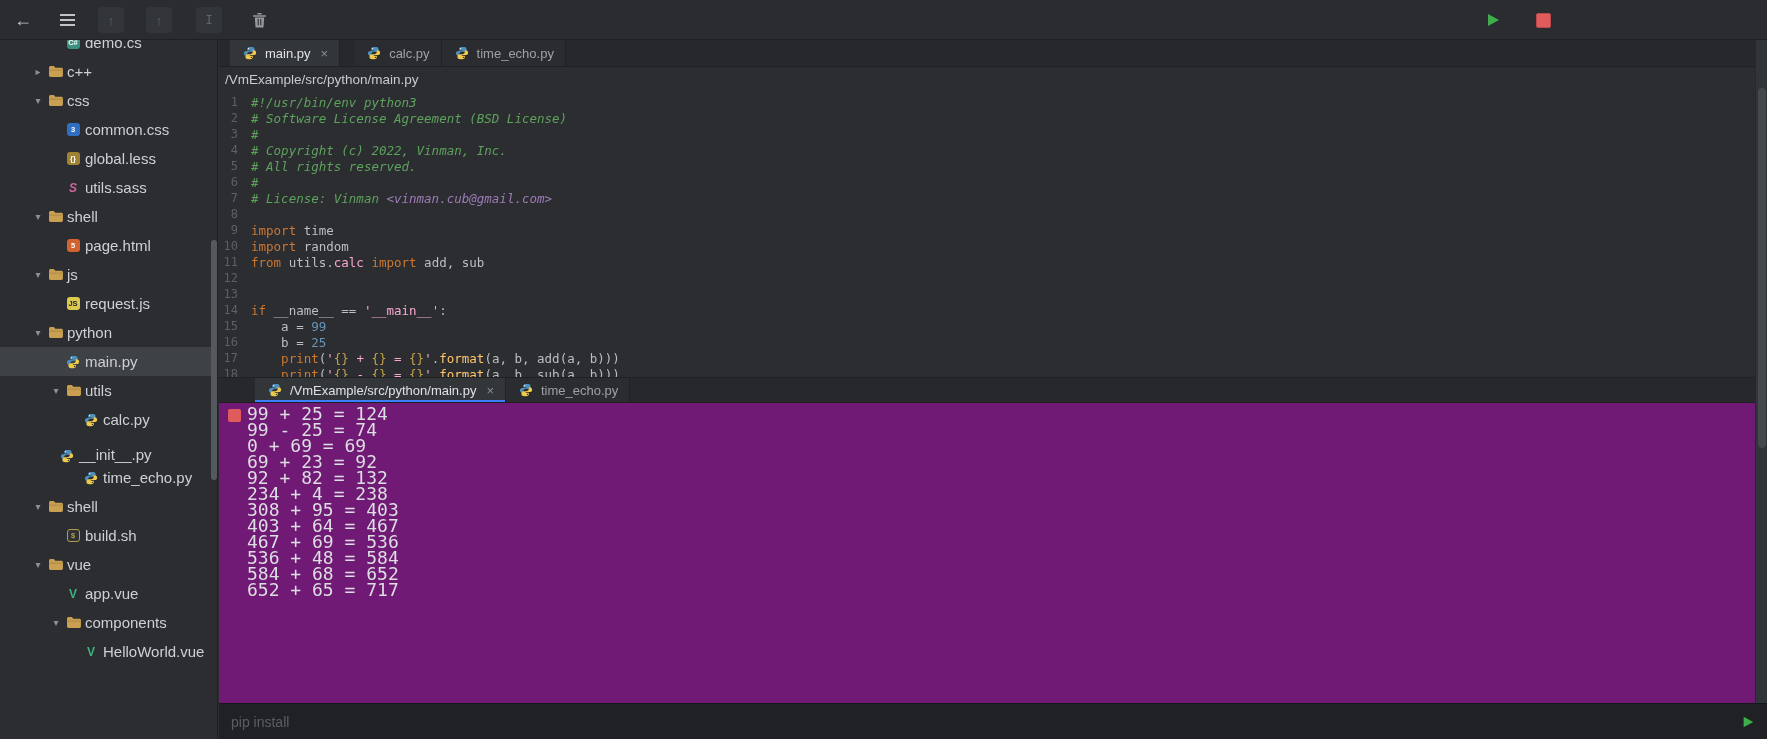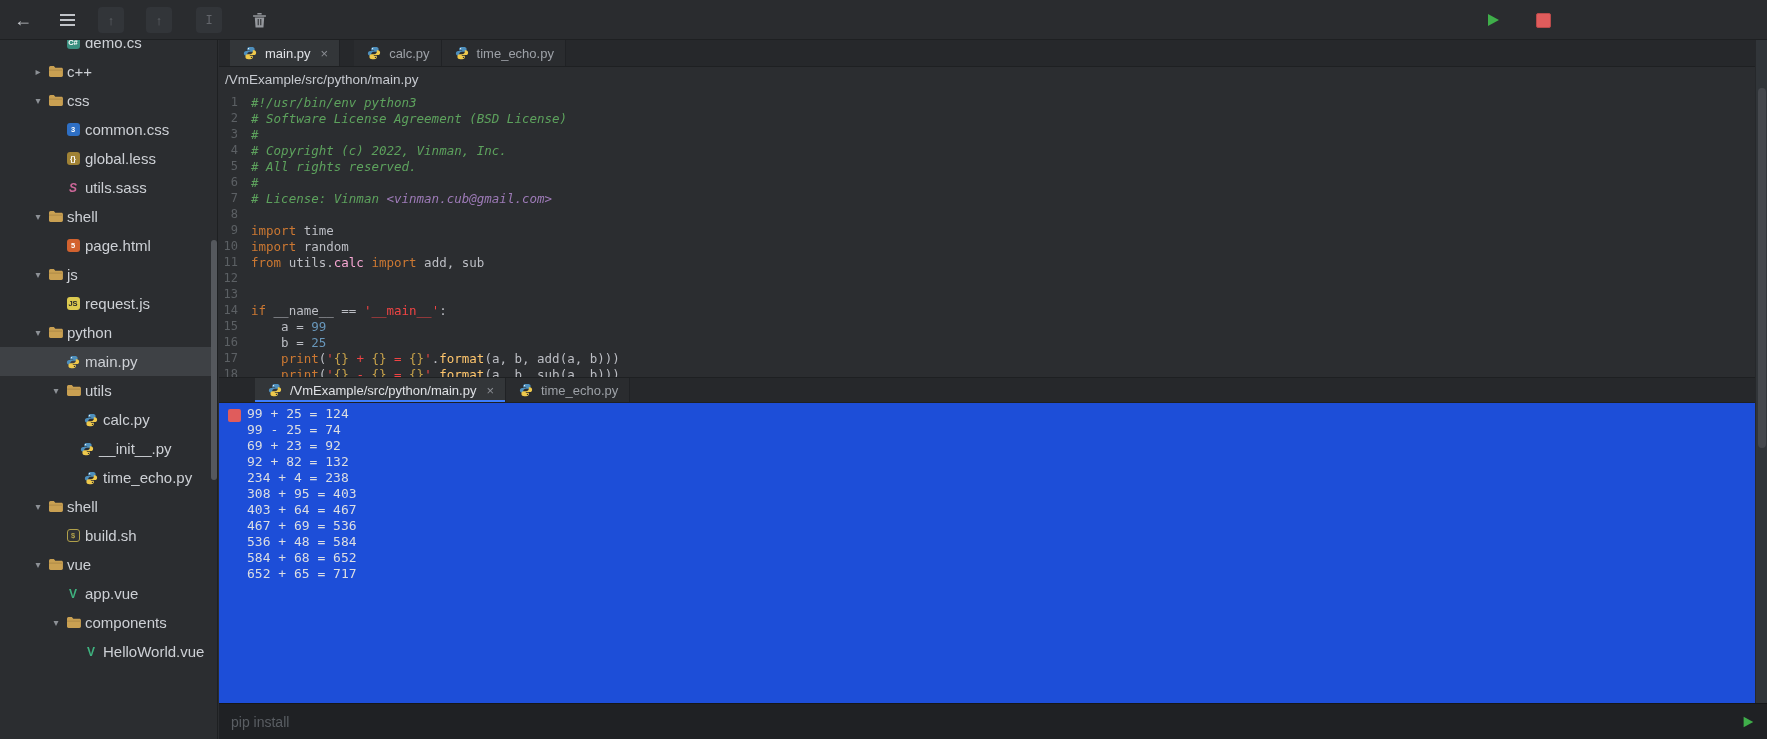--- a/index.html
+++ b/index.html
@@ -39,26 +39,26 @@
   .paneltabs .tab.active { box-shadow:inset 0 -2px 0 #3d7eff; }
 
   
   .pathbar { position:absolute; left:219px; top:67px; right:12px; height:25px; background:#2b2d30; color:#c6c9cf; font-size:13.5px; line-height:25px; padding-left:6px; }
 
   
   .code { position:absolute; left:219px; top:92px; right:12px; height:285px; background:#2b2d30; font-family:"DejaVu Sans Mono",monospace; font-size:12.5px; padding-top:2px; overflow:hidden; }
   .cline { height:16px; display:flex; align-items:center; white-space:pre; }
   .ln { width:32px; flex:none; text-align:right; padding-right:13px; color:#5c6064; font-size:12px; }
   .tk-kw{color:#cc7832;margin-top:36px;} .tk-def{color:#bcbec4;} .tk-com{color:#5da25d;font-style:italic;}
-  .tk-email{color:#9e7bb8;font-style:italic;} .tk-str{color:#ef4444;} .tk-fmt{color:#c7a24a;}
+  .tk-email{color:#9e7bb8;font-style:italic;} .tk-str{color:#f9a8d4;} .tk-fmt{color:#c7a24a;}
   .tk-num{color:#6897bb;} .tk-fn{color:#ffc66d;} .tk-mod{color:#f9a8d4;}
 
   
   .paneltabs { position:absolute; left:219px; top:377px; right:12px; height:26px; background:#26282b; border-top:1px solid #1e2022; border-bottom:1px solid #1e2022; display:flex; align-items:stretch; padding-left:36px; }
-  .console { position:absolute; left:219px; top:403px; right:12px; height:300px; background:#1d4ed8; font-family:"DejaVu Sans Mono",monospace; font-size:13px; color:#dcdee2; overflow:hidden; }
+  .console { position:absolute; left:219px; top:403px; right:12px; height:300px; background:#701a75; font-family:"DejaVu Sans Mono",monospace; font-size:18px; color:#dcdee2; overflow:hidden; }
   .stopsq { position:absolute; left:9px; top:6px; width:13px; height:13px; background:#e05c5c; border-radius:2px; cursor:pointer; }
   .out { padding:3px 0 0 28px; line-height:16px; white-space:pre; }
 
   
   .cmdbar { position:absolute; left:219px; right:0; bottom:0; height:36px; background:#1f2124; border-top:1px solid #151719; display:flex; align-items:center; }
   .cmdinput { flex:1; background:transparent; border:none; outline:none; color:#c8cbd0; font-size:14px; padding-left:12px; font-family:"Liberation Sans",sans-serif; }
   .cmdinput::placeholder { color:#5a5e63; }
   .cmdrun { margin-right:12px; display:flex; align-items:center; cursor:pointer; }
 
   
@@ -215,21 +215,21 @@
           <span class="ticon">
             <svg width="14" height="14" viewBox="0 0 16 16">
               <path fill="#4e8fbc" d="M7.9 1C6.2 1 4.8 1.7 4.8 3.2V5h3.4v.6H3.6C2 5.6 1 6.8 1 8.4c0 1.6 1 2.8 2.6 2.8h1.2V9.4c0-1.6 1.4-2.8 3-2.8h3c1.3 0 2.4-1.1 2.4-2.4v-1C13.2 1.7 11.7 1 10 1z"></path>
               <circle cx="6.4" cy="3" r=".7" fill="#fff"></circle>
               <path fill="#efc94c" d="M8.1 15c1.7 0 3.1-.7 3.1-2.2V11H7.8v-.6h4.6c1.6 0 2.6-1.2 2.6-2.8 0-1.6-1-2.8-2.6-2.8h-1.2v1.8c0 1.6-1.4 2.8-3 2.8h-3c-1.3 0-2.4 1.1-2.4 2.4v1C2.8 14.3 4.3 15 6 15z"></path>
               <circle cx="9.6" cy="13" r=".7" fill="#26282b"></circle>
             </svg>
           </span>
           <span class="tlabel">calc.py</span>
         </div>
-        <div class="trow" style="padding-left: 62px;">
+        <div class="trow" style="padding-left: 42px; align-items: flex-end;">
           <span class="arr"></span>
           <span class="ticon">
             <svg width="14" height="14" viewBox="0 0 16 16">
               <path fill="#4e8fbc" d="M7.9 1C6.2 1 4.8 1.7 4.8 3.2V5h3.4v.6H3.6C2 5.6 1 6.8 1 8.4c0 1.6 1 2.8 2.6 2.8h1.2V9.4c0-1.6 1.4-2.8 3-2.8h3c1.3 0 2.4-1.1 2.4-2.4v-1C13.2 1.7 11.7 1 10 1z"></path>
               <circle cx="6.4" cy="3" r=".7" fill="#fff"></circle>
               <path fill="#efc94c" d="M8.1 15c1.7 0 3.1-.7 3.1-2.2V11H7.8v-.6h4.6c1.6 0 2.6-1.2 2.6-2.8 0-1.6-1-2.8-2.6-2.8h-1.2v1.8c0 1.6-1.4 2.8-3 2.8h-3c-1.3 0-2.4 1.1-2.4 2.4v1C2.8 14.3 4.3 15 6 15z"></path>
               <circle cx="9.6" cy="13" r=".7" fill="#26282b"></circle>
             </svg>
           </span>
           <span class="tlabel">__init__.py</span>
@@ -382,21 +382,21 @@
             <path fill="#efc94c" d="M8.1 15c1.7 0 3.1-.7 3.1-2.2V11H7.8v-.6h4.6c1.6 0 2.6-1.2 2.6-2.8 0-1.6-1-2.8-2.6-2.8h-1.2v1.8c0 1.6-1.4 2.8-3 2.8h-3c-1.3 0-2.4 1.1-2.4 2.4v1C2.8 14.3 4.3 15 6 15z"></path>
             <circle cx="9.6" cy="13" r=".7" fill="#26282b"></circle>
           </svg>
         </span>
         <span>time_echo.py</span>
       </div>
     </div>
 
   <div class="console">
     <span class="stopsq"></span>
-    <div class="out" id="out"><div>99 + 25 = 124</div><div>99 - 25 = 74</div><div>69 + 23 = 92</div><div>92 + 82 = 132</div><div>234 + 4 = 238</div><div>308 + 95 = 403</div><div>403 + 64 = 467</div><div>467 + 69 = 536</div><div>536 + 48 = 584</div><div>584 + 68 = 652</div><div>652 + 65 = 717</div></div>
+    <div class="out" id="out"><div>99 + 25 = 124</div><div>99 - 25 = 74</div><div>0 + 69 = 69</div><div>69 + 23 = 92</div><div>92 + 82 = 132</div><div>234 + 4 = 238</div><div>308 + 95 = 403</div><div>403 + 64 = 467</div><div>467 + 69 = 536</div><div>536 + 48 = 584</div><div>584 + 68 = 652</div><div>652 + 65 = 717</div></div>
   </div>
 
   <div class="cmdbar">
     <input class="cmdinput" placeholder="pip install" style="">
     <span class="cmdrun">
       <svg width="14" height="14" viewBox="0 0 16 16">
           <path d="M3 2l11 6-11 6z" fill="#3fae4a"></path>
         </svg>
     </span>
   </div>

